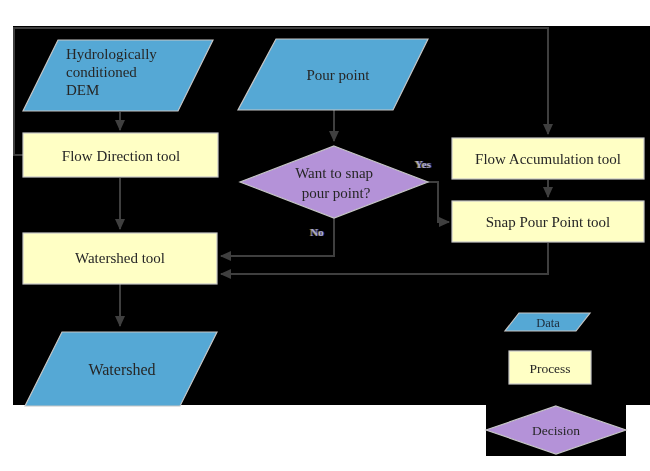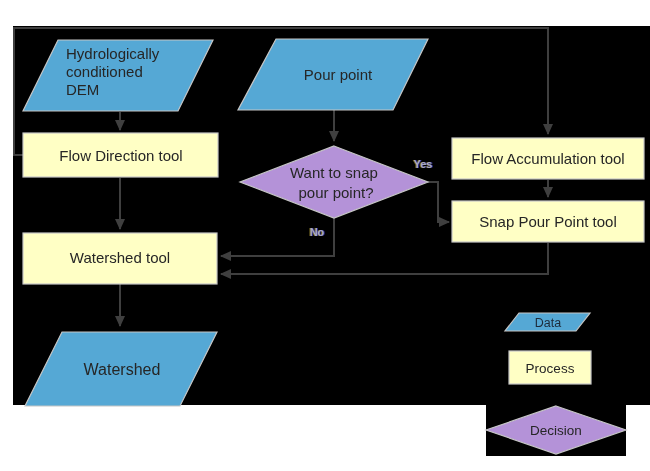--- a/index.html
+++ b/index.html
@@ -4,21 +4,21 @@
 <style>
   html, body {
     margin: 0;
     padding: 0;
     background: #ffffff;
     width: 650px;
     height: 471px;
     overflow: hidden;
     font-family: "Liberation Sans", sans-serif;
   }
-  .stage { position: relative; width: 650px; height: 401px; }
+  .stage { position: relative; width: 650px; height: 401px; font-family: Liberation Serif, serif; }
   svg { display: block; }
   .bg { fill: #000000; }
   .connector {
     fill: none;
     stroke: #3f3f3f;
     stroke-width: 2;
   }
   .shape { stroke: #c6c6c6; stroke-width: 1.2; }
   .node-label {
     fill: #262626;

